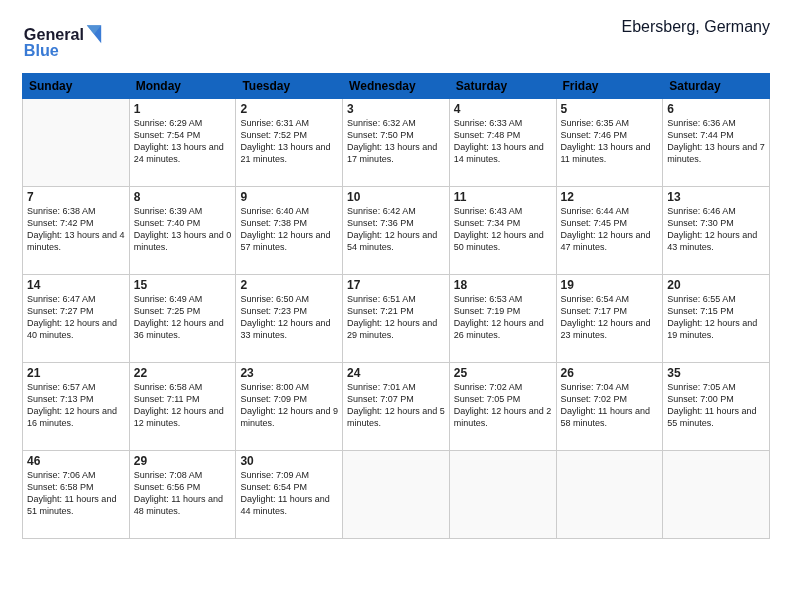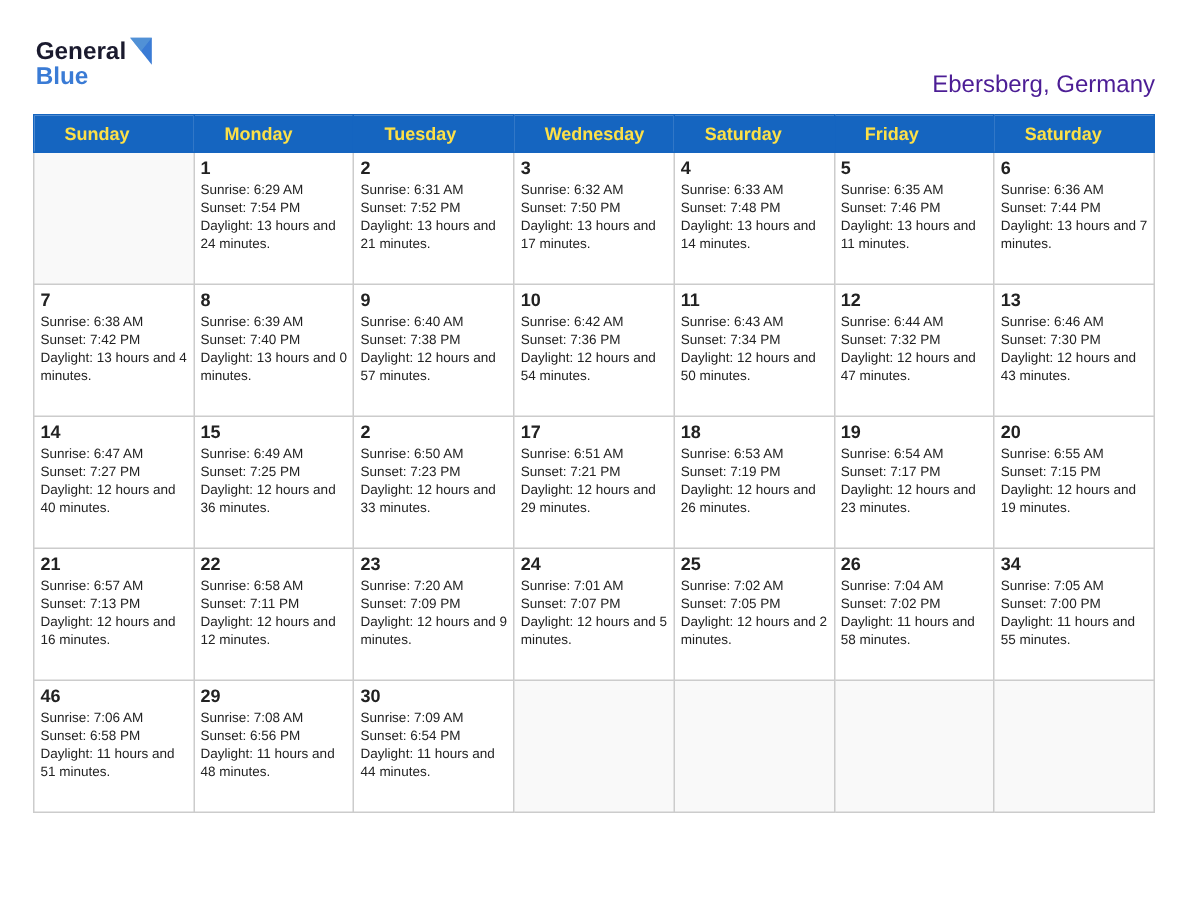--- a/index.html
+++ b/index.html
@@ -32,35 +32,34 @@
       text-align: right;
     }
     .title-block h1 {
       font-size: 30px;
       font-weight: bold;
       color: #1a1a1a;
     }
     .title-block h2 {
       font-size: 16px;
       font-weight: normal;
-      color: #4c1d95;
-      margin-top: 30px;
+      color: #0f172a;
     }
     .calendar {
       border-collapse: collapse;
       width: 100%;
       flex: 1;
       table-layout: fixed;
     }
     .calendar thead th {
       background-color: #1565c0;
-      color: #fde047;
+      color: #000000;
       font-size: 12px;
       font-weight: bold;
-      padding: 5px 20px;
+      padding: 5px 6px;
       text-align: left;
       border: 1px solid #1565c0;
     }
     .calendar tbody td {
       border: 1px solid #ccc;
       vertical-align: top;
       padding: 3px 4px;
       font-size: 9.5px;
       color: #222;
       height: 88px;
@@ -195,21 +194,21 @@
           <td>
             <span class="day-number">11</span>
             <div class="day-info">Sunrise: 6:43 AM
 Sunset: 7:34 PM
 Daylight: 12 hours
 and 50 minutes.</div>
           </td>
           <td>
             <span class="day-number">12</span>
             <div class="day-info">Sunrise: 6:44 AM
-Sunset: 7:32 PM
+Sunset: 7:45 PM
 Daylight: 12 hours
 and 47 minutes.</div>
           </td>
           <td>
             <span class="day-number">13</span>
             <div class="day-info">Sunrise: 6:46 AM
 Sunset: 7:30 PM
 Daylight: 12 hours
 and 43 minutes.</div>
           </td>
@@ -275,21 +274,21 @@
           </td>
           <td>
             <span class="day-number">22</span>
             <div class="day-info">Sunrise: 6:58 AM
 Sunset: 7:11 PM
 Daylight: 12 hours
 and 12 minutes.</div>
           </td>
           <td>
             <span class="day-number">23</span>
-            <div class="day-info">Sunrise: 7:20 AM
+            <div class="day-info">Sunrise: 8:00 AM
 Sunset: 7:09 PM
 Daylight: 12 hours
 and 9 minutes.</div>
           </td>
           <td>
             <span class="day-number">24</span>
             <div class="day-info">Sunrise: 7:01 AM
 Sunset: 7:07 PM
 Daylight: 12 hours
 and 5 minutes.</div>
@@ -302,21 +301,21 @@
 and 2 minutes.</div>
           </td>
           <td>
             <span class="day-number">26</span>
             <div class="day-info">Sunrise: 7:04 AM
 Sunset: 7:02 PM
 Daylight: 11 hours
 and 58 minutes.</div>
           </td>
           <td>
-            <span class="day-number">34</span>
+            <span class="day-number">35</span>
             <div class="day-info">Sunrise: 7:05 AM
 Sunset: 7:00 PM
 Daylight: 11 hours
 and 55 minutes.</div>
           </td>
         </tr>
         <tr>
           <td>
             <span class="day-number">46</span>
             <div class="day-info">Sunrise: 7:06 AM

